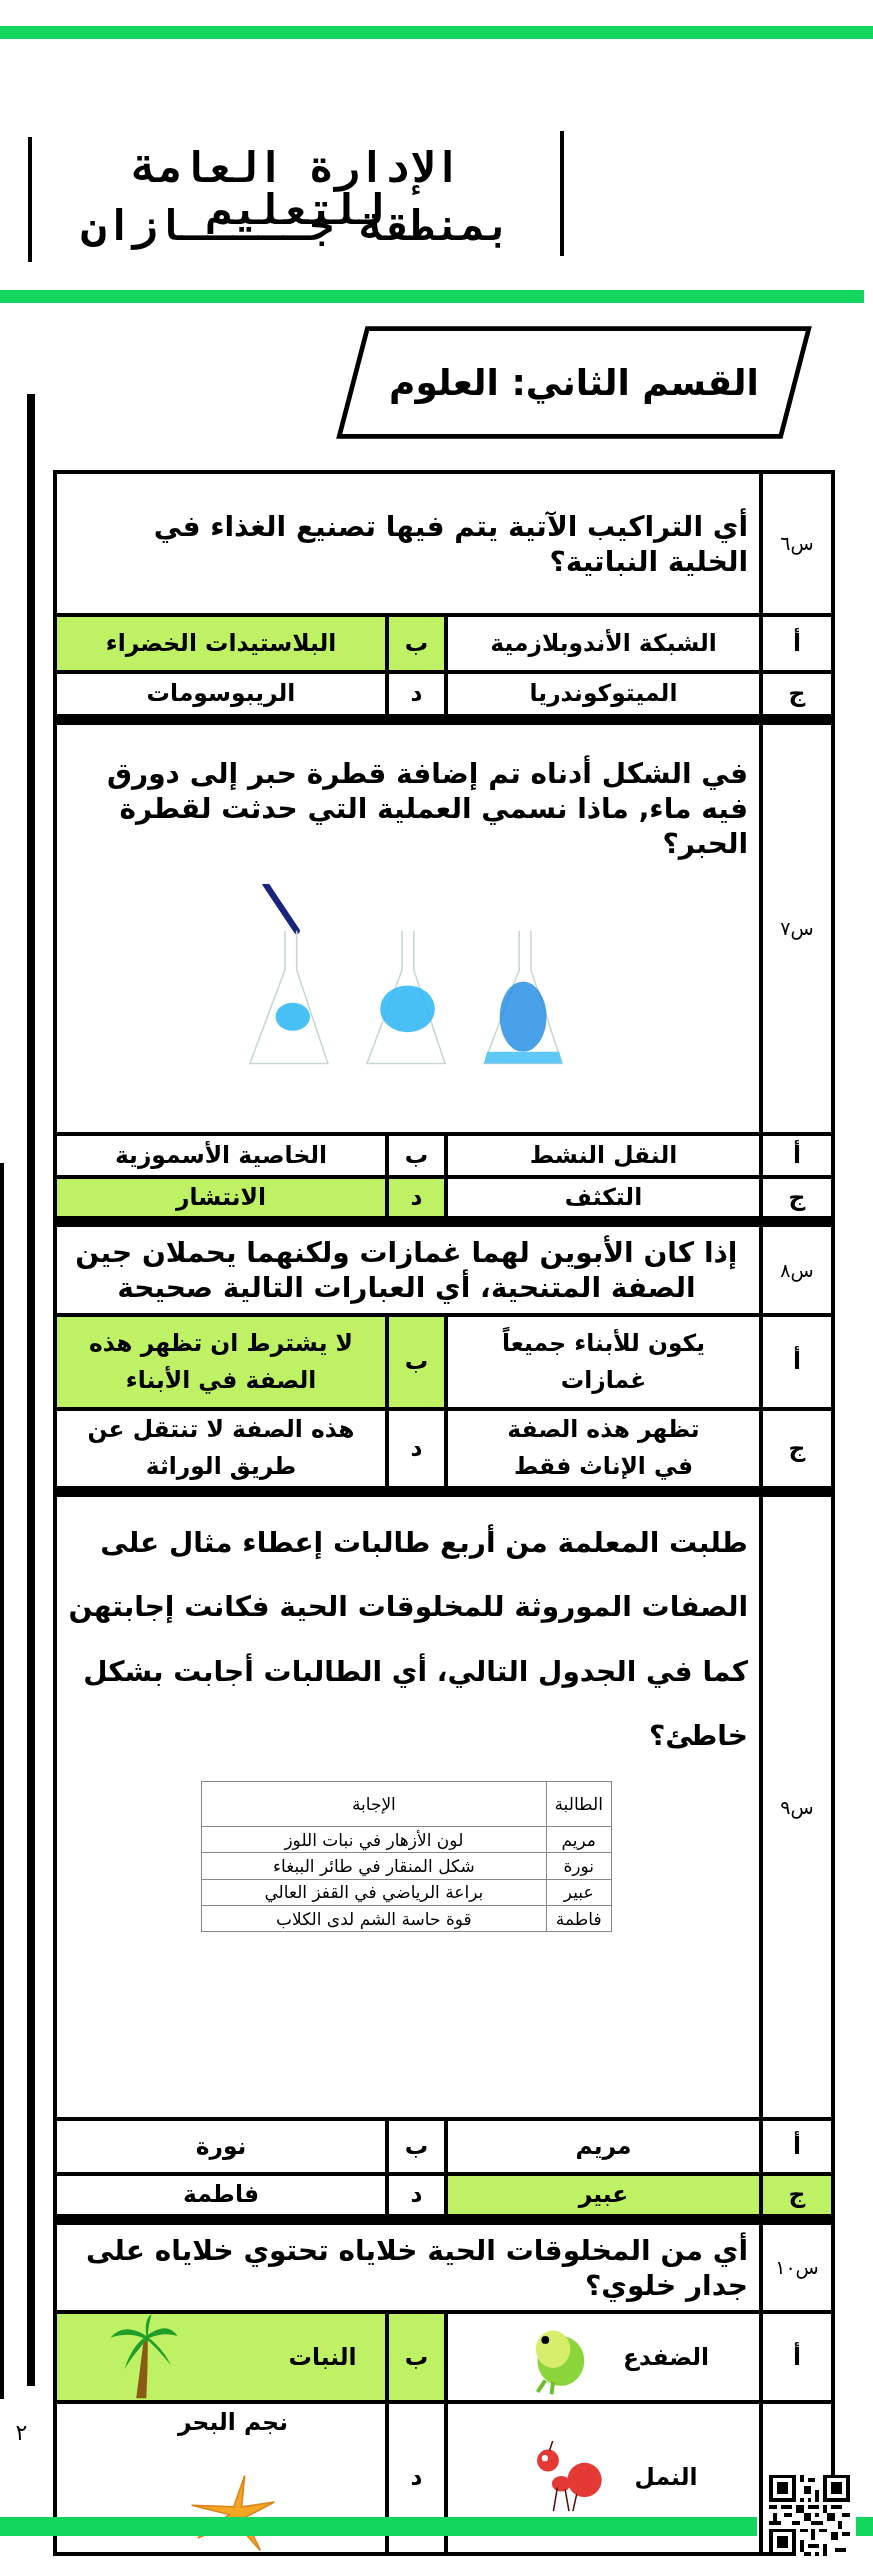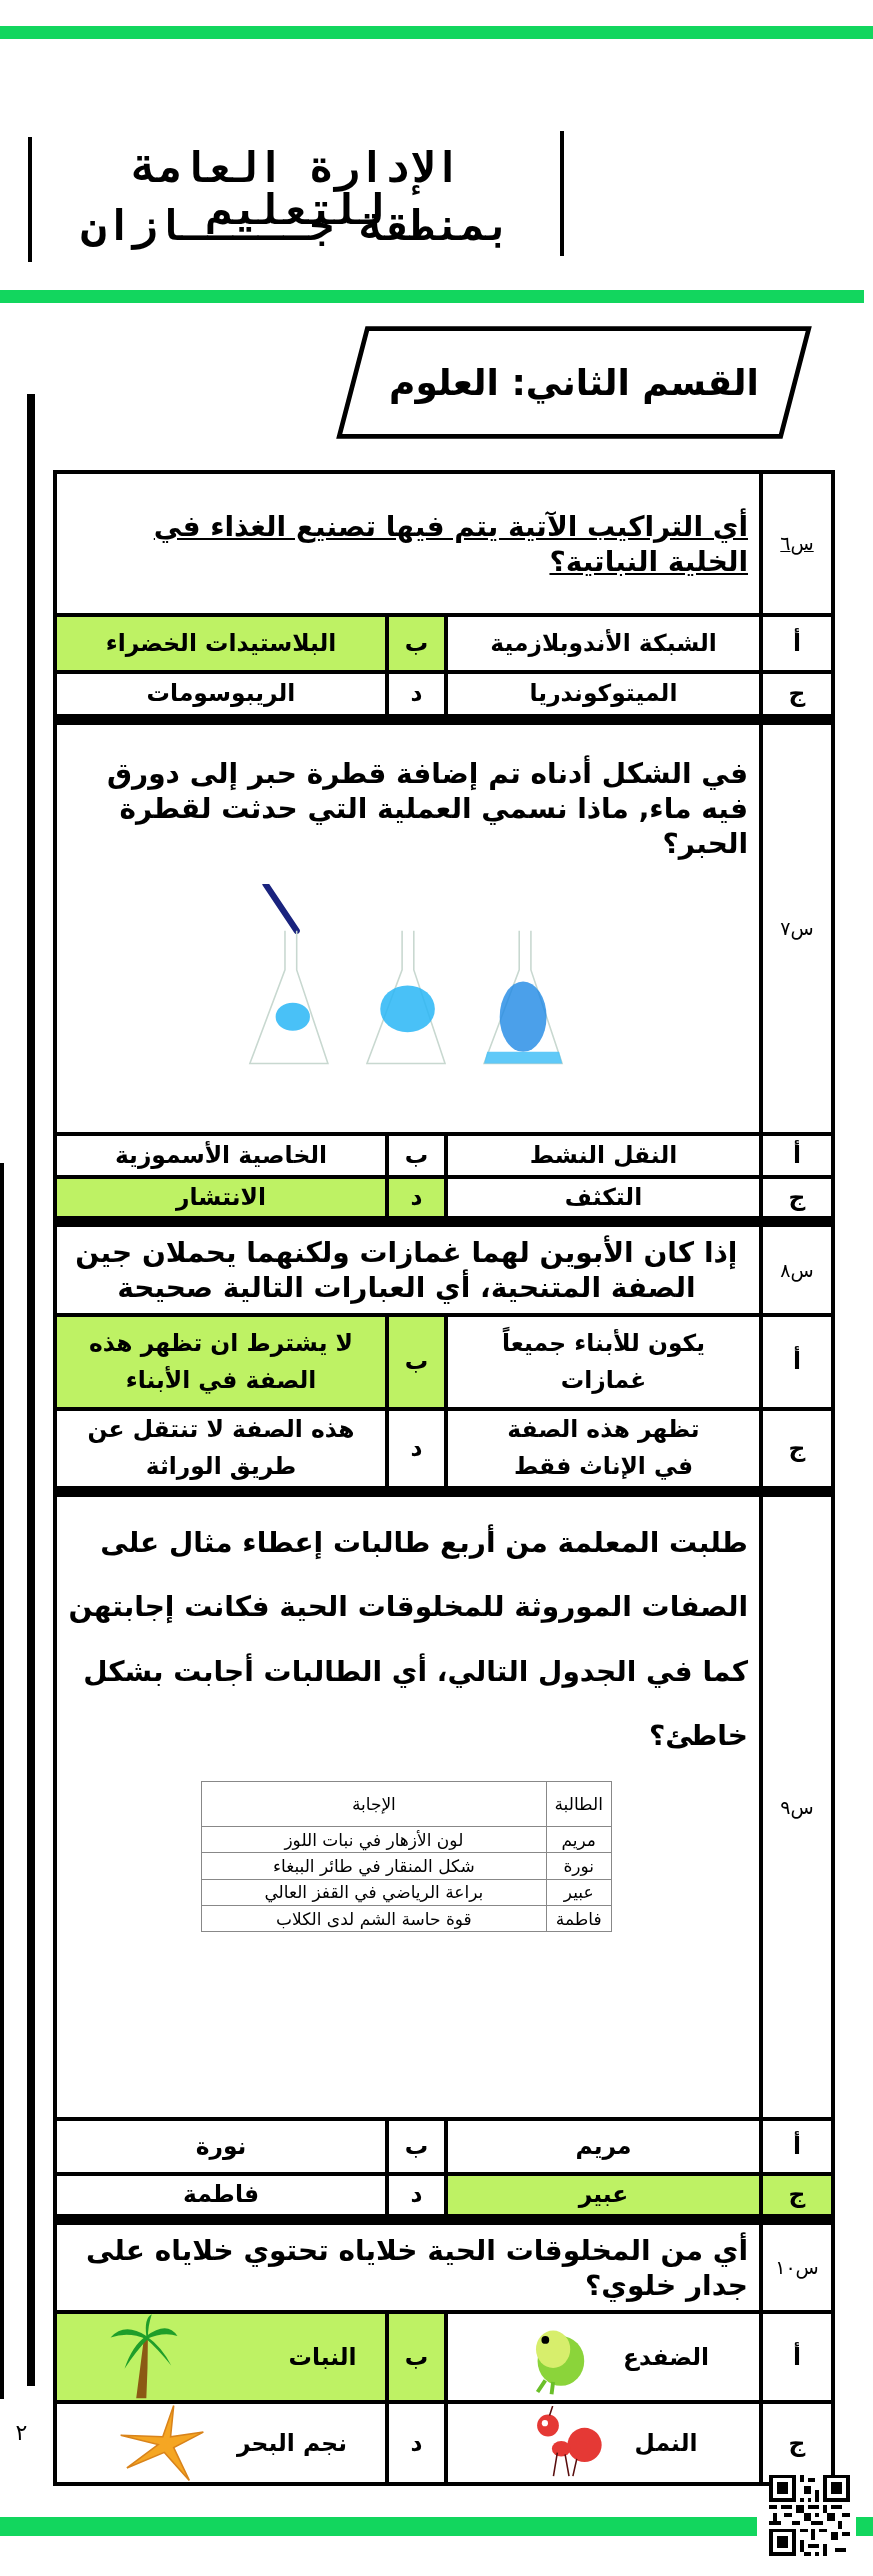--- a/index.html
+++ b/index.html
@@ -66,21 +66,21 @@
 
 <table class="exam">
   <colgroup>
     <col style="width:72px">
       <col style="width:315px">
       <col style="width:59px">
       <col style="width:332px">
   </colgroup>
 
   <tbody>
-      <tr style="height:143px;text-decoration:underline;">
+      <tr style="height:143px;">
     <td class="qlabel">س٦</td>
     <td class="qtext" colspan="3">أي التراكيب الآتية يتم فيها تصنيع الغذاء في الخلية النباتية؟</td>
   </tr>
   <tr style="height:57px;">
     <td class="letter">أ</td>
     <td>الشبكة الأندوبلازمية</td>
     <td class="letter correct">ب</td>
     <td class="correct">البلاستيدات الخضراء</td>
   </tr>
   <tr style="height:47px;">
@@ -226,21 +226,21 @@
           <circle cx="65" cy="50" r="22" fill="#e53935"></circle>
           <ellipse cx="35" cy="55" rx="12" ry="10" fill="#e53935"></ellipse>
           <circle cx="18" cy="25" r="14" fill="#e53935"></circle>
           <circle cx="14" cy="22" r="4" fill="#fff"></circle>
           <path d="M20 12 L24 0 M30 60 L25 90 M40 62 L45 90 M55 68 L50 90" stroke="#5a0e0e" stroke-width="2" fill="none"></path>
         </svg>
       </div>
     </td>
     <td class="letter">د</td>
     <td>
-      <div class="opt-wrap" style="gap:32px;">
+      <div class="opt-wrap" style="gap:32px;flex-direction:column;">
         <span>نجم البحر</span>
         <svg class="pic" width="86" height="78" viewBox="0 0 110 100">
           <polygon points="70,2 66,42 108,36 70,56 90,98 58,62 10,82 50,52 2,40 56,42" fill="#f5a623" stroke="#d9831a" stroke-width="2"></polygon>
         </svg>
       </div>
     </td>
   </tr>
 </tbody>
   </table>
 

